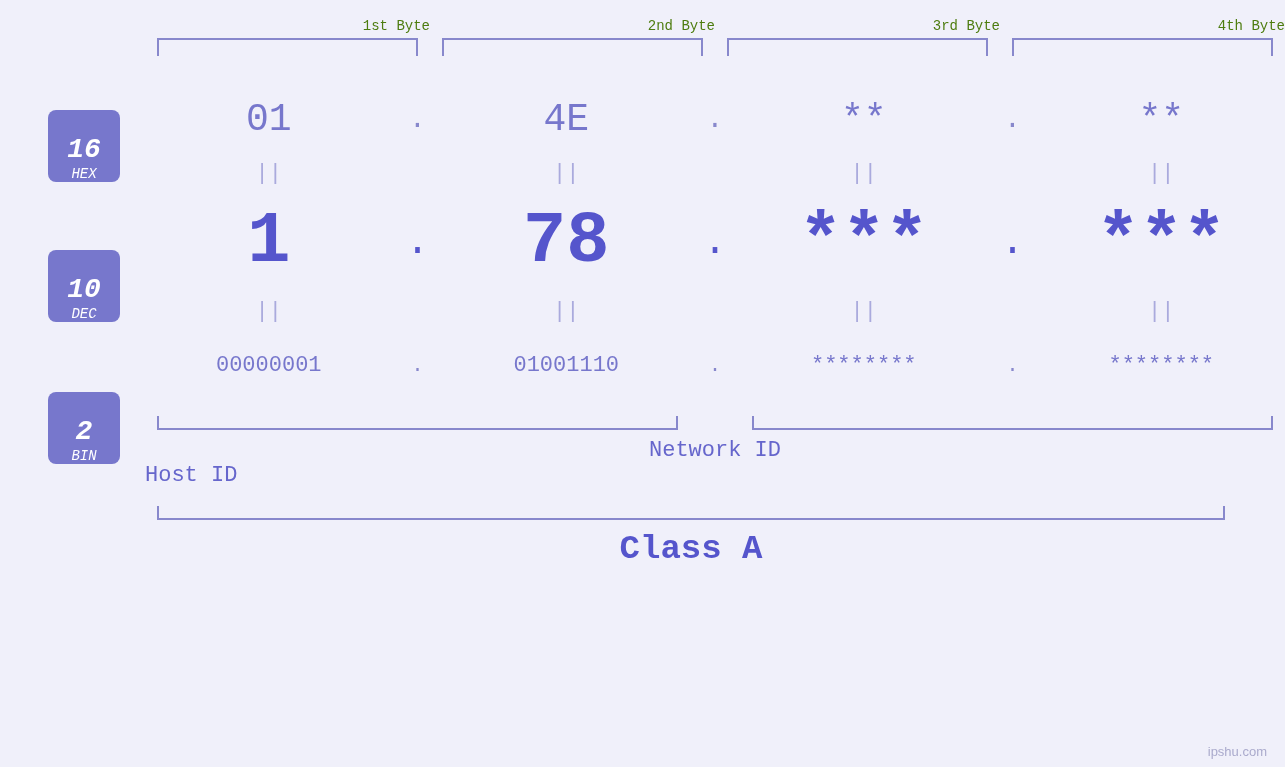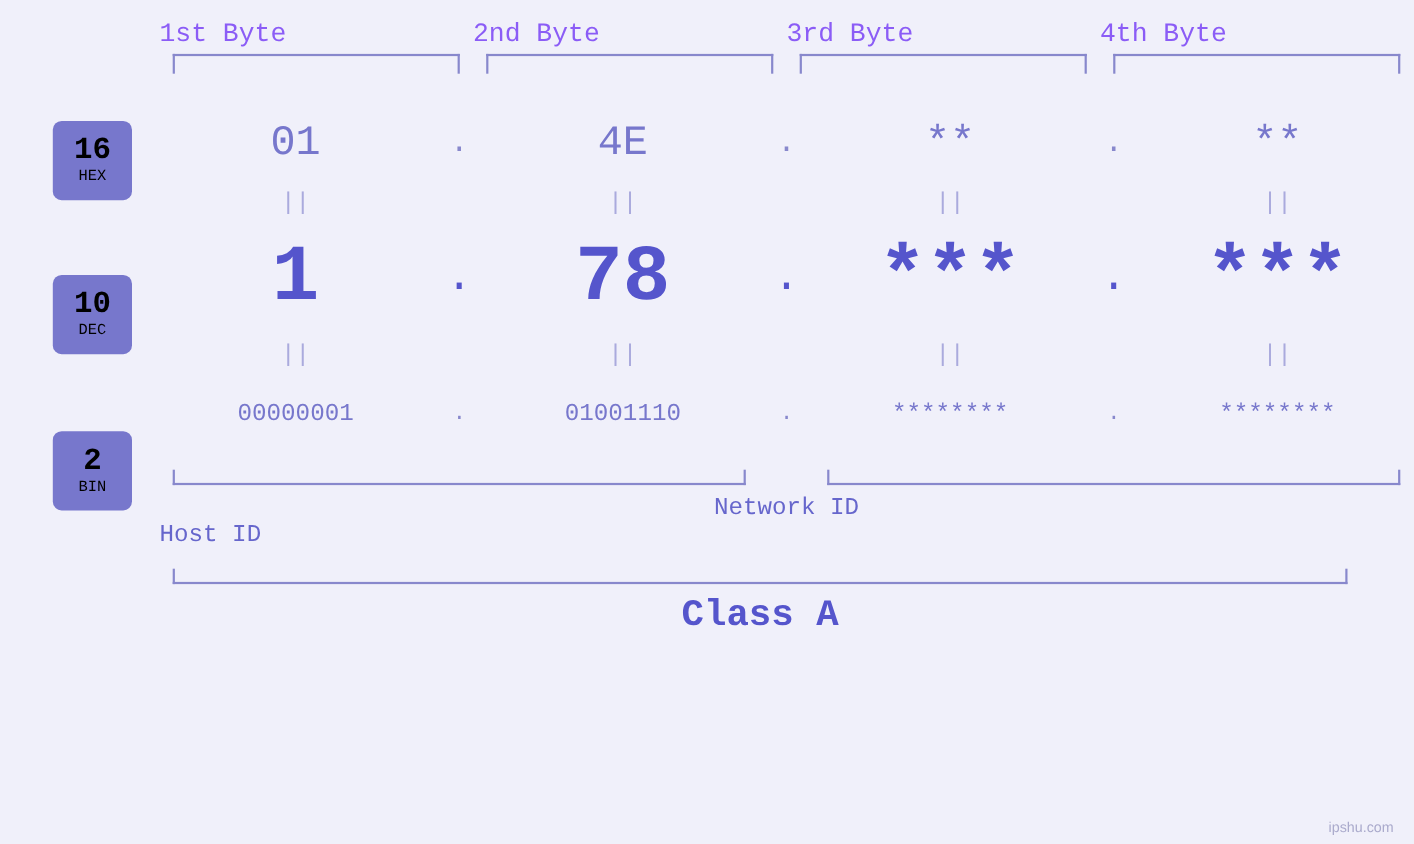--- a/index.html
+++ b/index.html
@@ -25,23 +25,23 @@
     
     .byte-headers {
       display: flex;
       width: 100%;
       padding-left: 145px;
       margin-top: 18px;
     }
 
     .byte-col {
       flex: 1;
-      text-align: left;
-      color: #8b5cf6;
-      font-size: 24px;
+      text-align: right;
+      color: #4d7c0f;
+      font-size: 14px;
       font-family: 'Courier New', Courier, monospace;
     }
 
     
     .bracket-row {
       display: flex;
       width: 100%;
       padding-left: 145px;
       margin-top: 4px;
     }
@@ -86,23 +86,24 @@
     }
 
     .base-badge {
       width: 72px;
       height: 72px;
       background: #7777cc;
       border-radius: 8px;
       display: flex;
       flex-direction: column;
       align-items: center;
-      justify-content: center;
-      color: #000000;
+      justify-content: flex-end;
+      color: #ffffff;
       margin-bottom: 0;
+      font-style: italic;
     }
 
     .base-badge .base-num {
       font-size: 28px;
       font-weight: bold;
       line-height: 1.1;
     }
 
     .base-badge .base-label {
       font-size: 14px;

